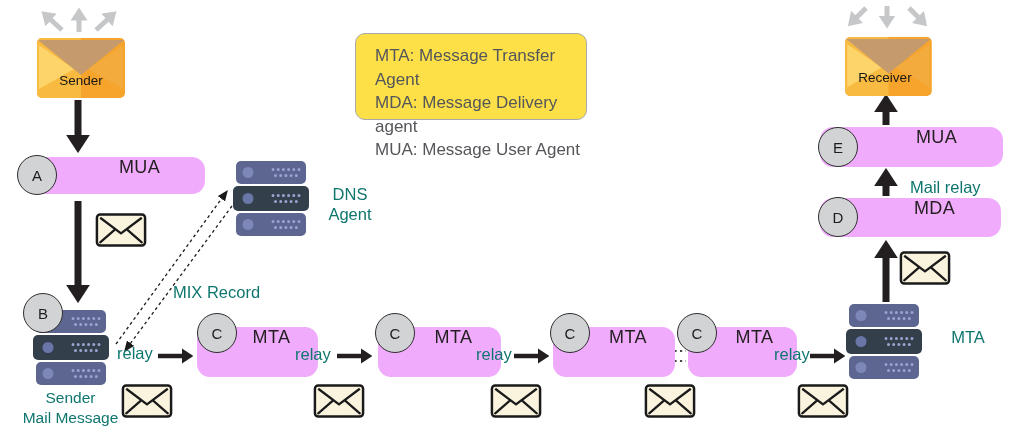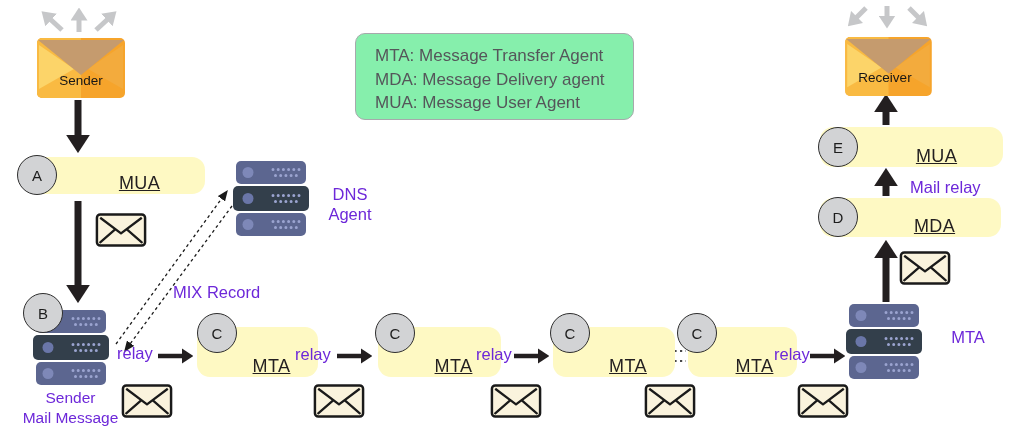--- a/index.html
+++ b/index.html
@@ -1,31 +1,31 @@
 <!DOCTYPE html>
 <html><head>
 <meta charset="utf-8">
 <style>
   html,body{margin:0;padding:0;background:#ffffff;}
   .canvas{position:relative;width:1016px;height:433px;background:#ffffff;overflow:hidden;
           font-family:"Liberation Sans",sans-serif;color:#231f20;}
   svg.overlay{position:absolute;left:0;top:0;z-index:1;}
   .node{position:absolute;z-index:2;}
-  .gbox{position:absolute;z-index:2;background:#fef9c3;border-radius:13px;
-        display:flex;align-items:flex-end;justify-content:center;text-decoration:underline;}
+  .gbox{position:absolute;z-index:2;background:#f0abfc;border-radius:13px;
+        display:flex;align-items:flex-start;justify-content:center;}
   .gbox .blabel{font-size:18px;font-weight:500;color:#231f20;letter-spacing:.4px;}
   .badge{position:absolute;z-index:3;width:40px;height:40px;border-radius:50%;
          background:#d2d3d5;border:1.6px solid #2e2e2e;box-sizing:border-box;
          display:flex;align-items:center;justify-content:center;
          font-size:15px;color:#1d1d1d;}
-  .lbl{position:absolute;z-index:3;font-size:16.5px;font-weight:500;color:#6d28d9;white-space:nowrap;}
+  .lbl{position:absolute;z-index:3;font-size:16.5px;font-weight:500;color:#0f766e;white-space:nowrap;}
   .lbl2{text-align:center;line-height:20px;white-space:normal;}
   .envlabel{position:absolute;z-index:3;text-align:center;font-size:13.5px;font-weight:500;color:#161616;}
-  .legend{position:absolute;z-index:2;left:355px;top:33px;width:279px;height:87px;
-          background:#86efac;border:1.5px solid #a7a9ac;border-radius:10px;box-sizing:border-box;
+  .legend{position:absolute;z-index:2;left:355px;top:33px;width:232px;height:87px;
+          background:#fde047;border:1.5px solid #a7a9ac;border-radius:10px;box-sizing:border-box;
           padding:10px 0 16px 19px;font-size:17px;line-height:23.5px;color:#55565a;}
 </style>
 </head>
 <body>
 
 <div class="canvas">
 
   <svg width="0" height="0" style="position:absolute">
     <defs>
       <symbol id="sym-server" viewBox="0 0 76 76">

